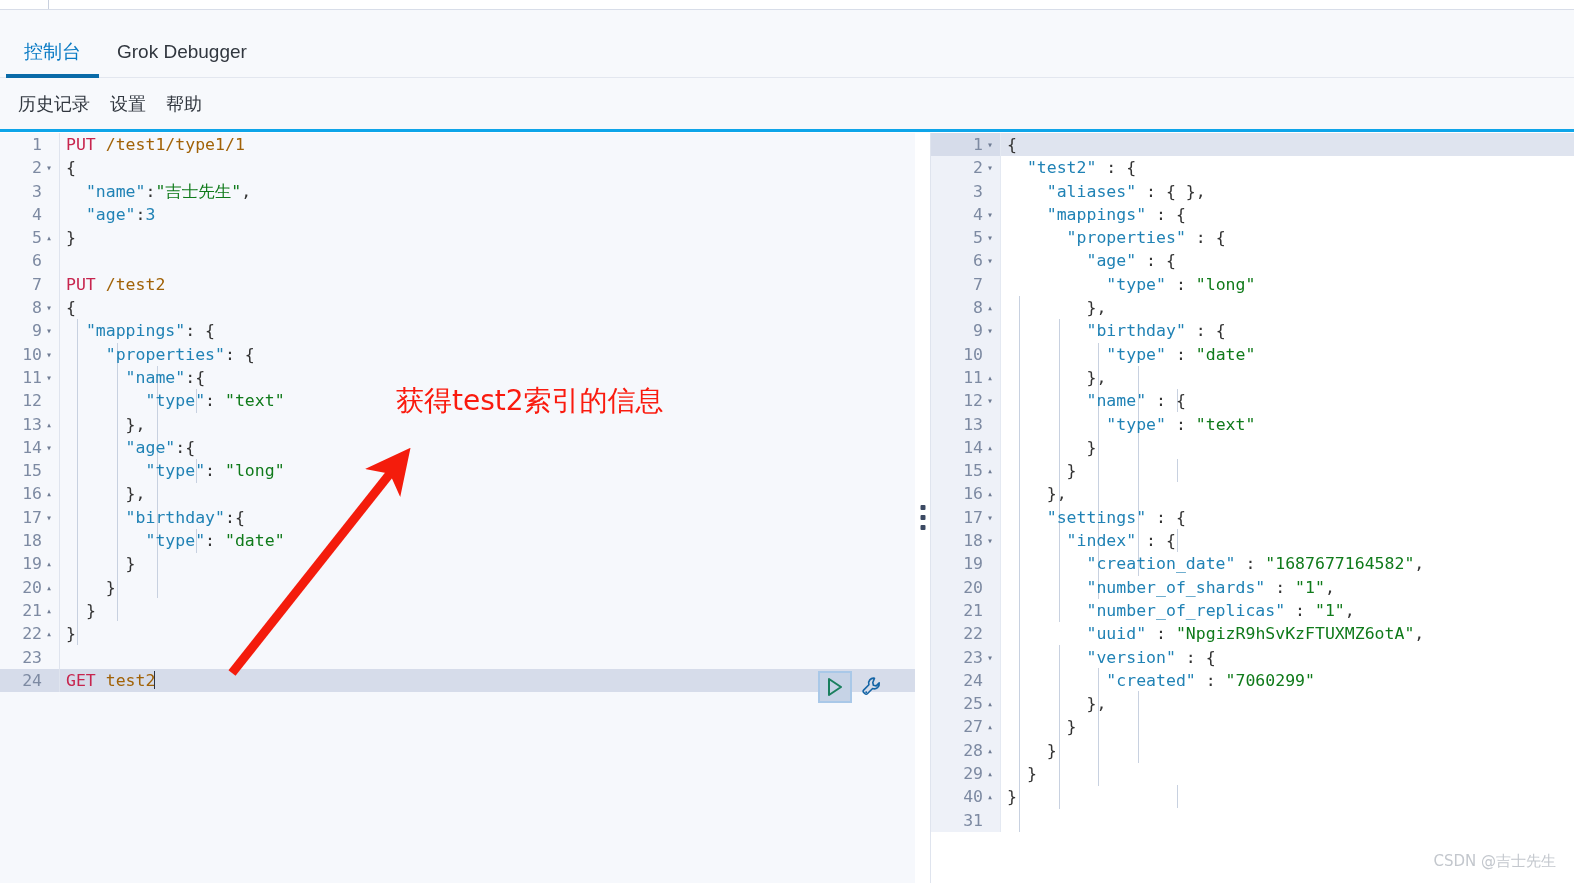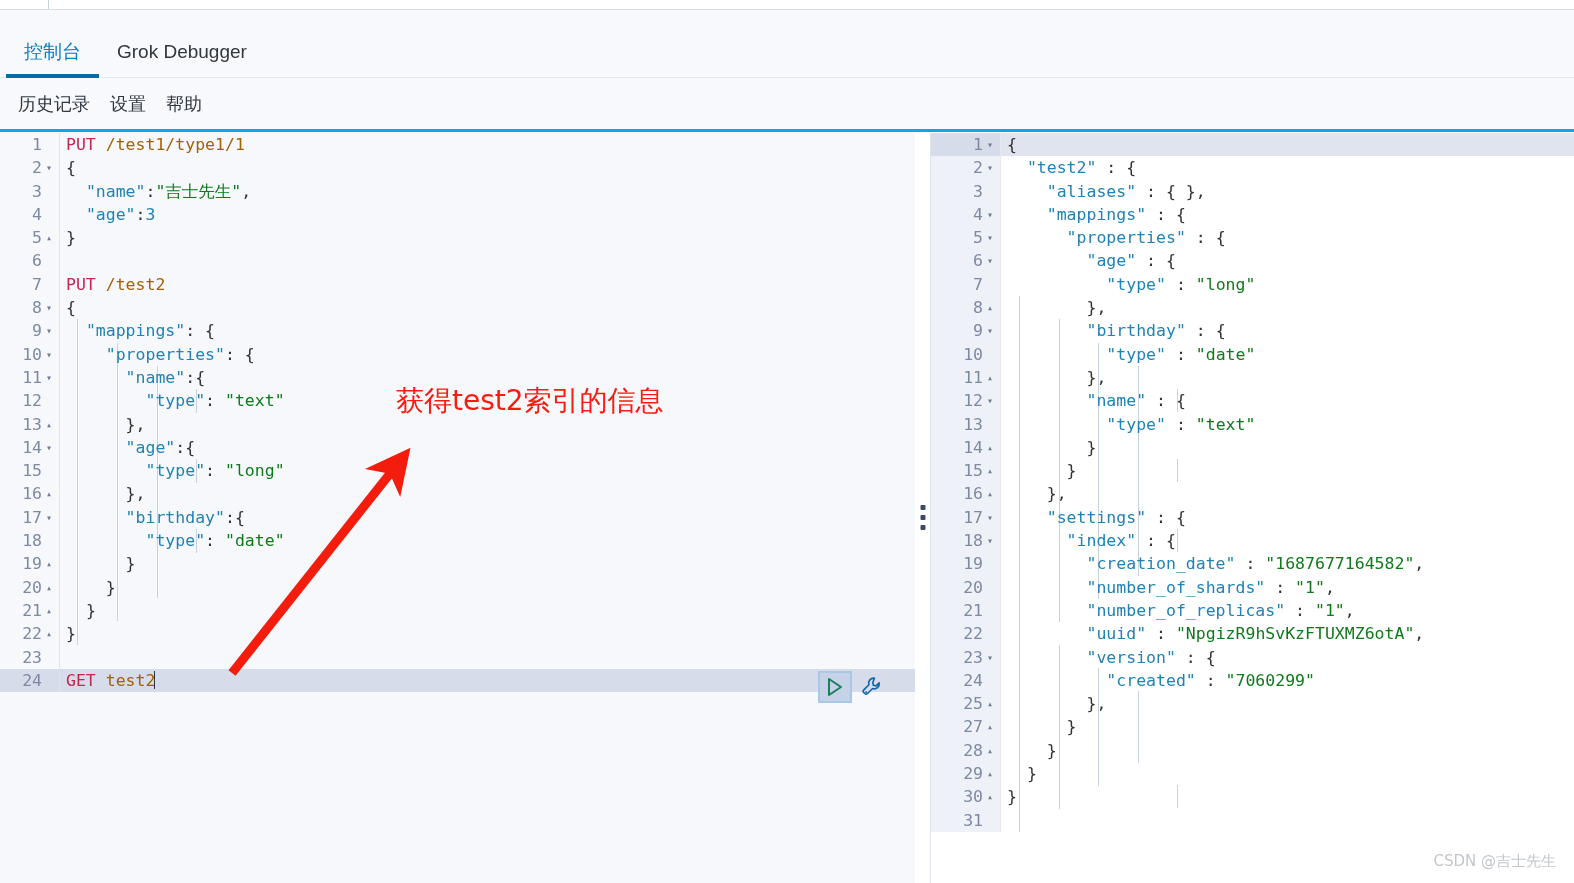--- a/index.html
+++ b/index.html
@@ -359,21 +359,21 @@
         <div class="code-line" style="position: relative; z-index: 1;"><div class="gutter"><span class="num">19</span><span class="fold"></span></div><div class="code-text"><span class="t-plain">        </span><span class="t-key">"creation_date"</span><span class="t-punct"> : </span><span class="t-str">"1687677164582"</span><span class="t-punct">,</span></div></div>
         <div class="code-line" style="position: relative; z-index: 1;"><div class="gutter"><span class="num">20</span><span class="fold"></span></div><div class="code-text"><span class="t-plain">        </span><span class="t-key">"number_of_shards"</span><span class="t-punct"> : </span><span class="t-str">"1"</span><span class="t-punct">,</span></div></div>
         <div class="code-line" style="position: relative; z-index: 1;"><div class="gutter"><span class="num">21</span><span class="fold"></span></div><div class="code-text"><span class="t-plain">        </span><span class="t-key">"number_of_replicas"</span><span class="t-punct"> : </span><span class="t-str">"1"</span><span class="t-punct">,</span></div></div>
         <div class="code-line" style="position: relative; z-index: 1;"><div class="gutter"><span class="num">22</span><span class="fold"></span></div><div class="code-text"><span class="t-plain">        </span><span class="t-key">"uuid"</span><span class="t-punct"> : </span><span class="t-str">"NpgizR9hSvKzFTUXMZ6otA"</span><span class="t-punct">,</span></div></div>
         <div class="code-line" style="position: relative; z-index: 1;"><div class="gutter"><span class="num">23</span><span class="fold">▾</span></div><div class="code-text"><span class="t-plain">        </span><span class="t-key">"version"</span><span class="t-punct"> : {</span></div></div>
         <div class="code-line" style="position: relative; z-index: 1;"><div class="gutter"><span class="num">24</span><span class="fold"></span></div><div class="code-text"><span class="t-plain">          </span><span class="t-key">"created"</span><span class="t-punct"> : </span><span class="t-str">"7060299"</span></div></div>
         <div class="code-line" style="position: relative; z-index: 1;"><div class="gutter"><span class="num">25</span><span class="fold">▴</span></div><div class="code-text"><span class="t-plain">        </span><span class="t-punct">},</span></div></div>
         <div class="code-line" style="position: relative; z-index: 1;"><div class="gutter"><span class="num">27</span><span class="fold">▴</span></div><div class="code-text"><span class="t-plain">      </span><span class="t-punct">}</span></div></div>
         <div class="code-line" style="position: relative; z-index: 1;"><div class="gutter"><span class="num">28</span><span class="fold">▴</span></div><div class="code-text"><span class="t-plain">    </span><span class="t-punct">}</span></div></div>
         <div class="code-line" style="position: relative; z-index: 1;"><div class="gutter"><span class="num">29</span><span class="fold">▴</span></div><div class="code-text"><span class="t-plain">  </span><span class="t-punct">}</span></div></div>
-        <div class="code-line" style="position: relative; z-index: 1;"><div class="gutter"><span class="num">30</span><span class="fold">▴</span></div><div class="code-text"><span class="t-punct">}</span></div></div>
+        <div class="code-line" style="position: relative; z-index: 1;"><div class="gutter"><span class="num">40</span><span class="fold">▴</span></div><div class="code-text"><span class="t-punct">}</span></div></div>
         <div class="code-line" style="position: relative; z-index: 1;"><div class="gutter"><span class="num">31</span><span class="fold"></span></div><div class="code-text"></div></div>
       </div>
   </div>
 
 </div>
 
 <svg class="annot-arrow">
   <defs>
     <marker id="ah" markerWidth="5" markerHeight="5" refX="2.4" refY="2.5" orient="auto">
       <path d="M0,0 L5,2.5 L0,5 L1.3,2.5 z" fill="#f41c0c"></path>

